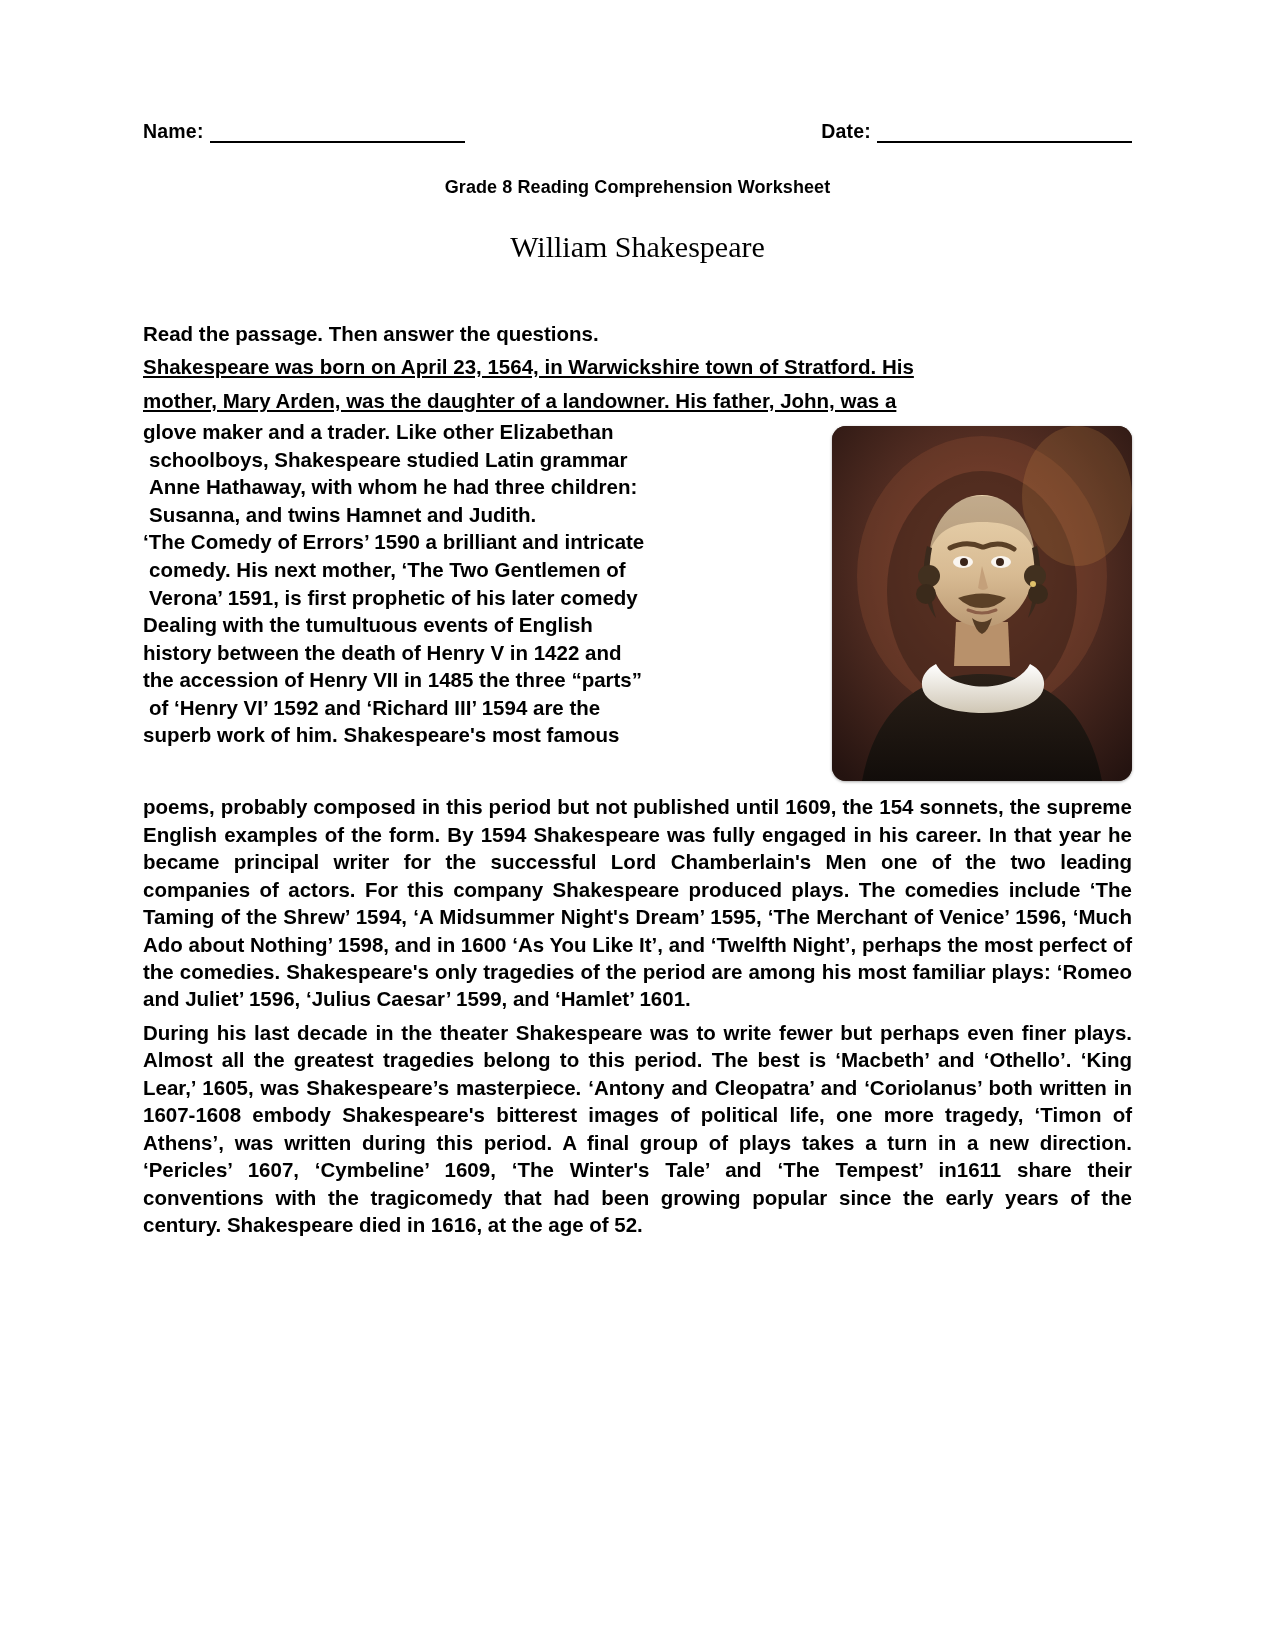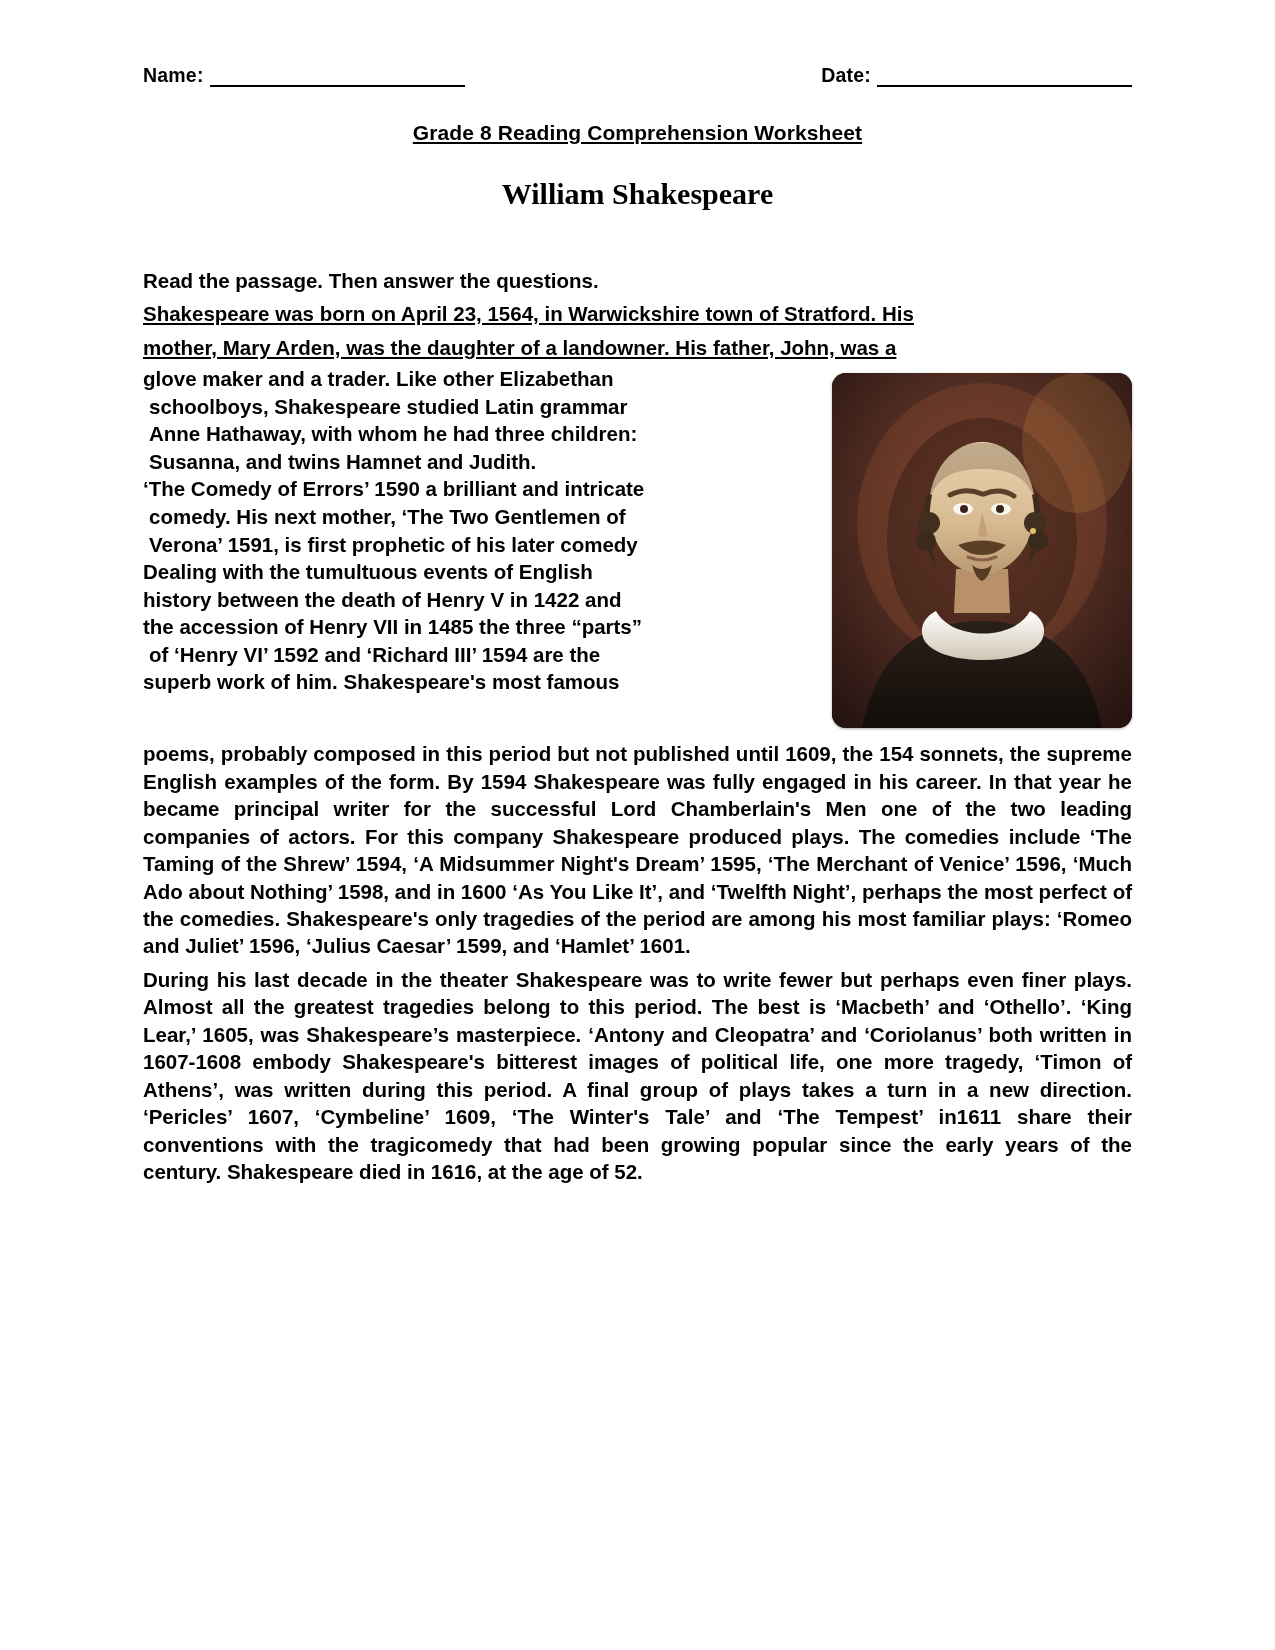--- a/index.html
+++ b/index.html
@@ -14,21 +14,21 @@
     color: #000000;
     position: relative;
     overflow: hidden;
   }
   .page {
     position: absolute;
     left: 0; top: 0;
     width: 1275px;
     height: 1296px;
     box-sizing: border-box;
-    padding: 64px 143px 0 143px;
+    padding: 120px 143px 0 143px;
   }
 
   
   .header-row {
     display: flex;
     align-items: flex-end;
     font-size: 19.5px;
     font-weight: bold;
     letter-spacing: 0.2px;
   }
@@ -44,31 +44,30 @@
     height: 16px;
     margin-left: 6px;
   }
   .name-field .rule { width: 255px; }
   .date-field .rule { width: 255px; }
   .spacer-between { flex: 1 1 auto; }
 
   
   h1.worksheet-title {
     text-align: center;
-    font-size: 21px;
+    font-size: 18px;
     font-weight: bold;
     margin: 34px 0 0 0;
     letter-spacing: 0.1px;
     font-family: "Liberation Sans", sans-serif;
-    text-decoration: underline;
   }
   h2.passage-title {
     text-align: center;
     font-family: "Liberation Serif", serif;
-    font-weight: bold;
+    font-weight: normal;
     font-size: 30px;
     margin: 32px 0 0 0;
   }
 
   
   .instructions {
     margin: 56px 0 0 0;
     font-size: 20.5px;
     font-weight: bold;
     line-height: 1.33;

